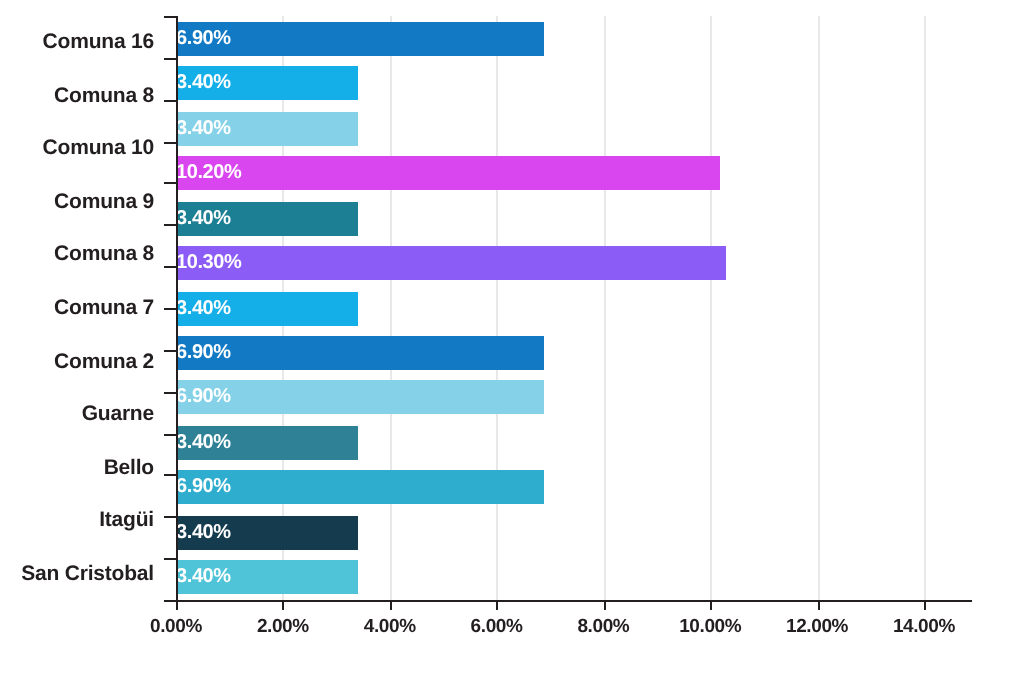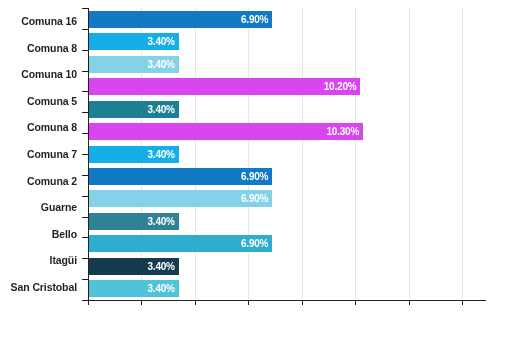--- a/index.html
+++ b/index.html
@@ -61,21 +61,20 @@
     flex: 1 1 0;
     position: relative;
     display: flex;
     align-items: center;
   }
   .bar {
     height: 17px;
     position: relative;
     display: flex;
     align-items: center;
-    justify-content: flex-end;
     box-sizing: border-box;
   }
   .bar-value {
     font-size: 10px;
     font-weight: bold;
     color: #ffffff;
     padding-right: 4px;
     white-space: nowrap;
     letter-spacing: -0.2px;
   }
@@ -200,21 +199,21 @@
           <div class="bar" title="Comuna 9 10.20%" style="width: 272.456px; background: #d946ef;">
             <span class="bar-value">10.20%</span>
           </div>
         </div>
         <div class="row">
           <div class="bar" title="Comuna 8 3.40%" style="width: 90.8188px; background: rgb(29, 127, 147);">
             <span class="bar-value">3.40%</span>
           </div>
         </div>
         <div class="row">
-          <div class="bar" title="Comuna 5 10.30%" style="width: 275.128px; background: #d946ef;">
+          <div class="bar" title="Comuna 5 10.30%" style="width: 275.128px; background: #8b5cf6;">
             <span class="bar-value">10.30%</span>
           </div>
         </div>
         <div class="row">
           <div class="bar" title="Comuna 2 3.40%" style="width: 90.8188px; background: rgb(20, 174, 232);">
             <span class="bar-value">3.40%</span>
           </div>
         </div>
         <div class="row">
           <div class="bar" title="Comuna 1 6.90%" style="width: 184.309px; background: rgb(18, 121, 196);">
@@ -246,21 +245,21 @@
             <span class="bar-value">3.40%</span>
           </div>
         </div>
       </div>
   </div>
 
   <div class="y-axis-labels">
       <div class="y-label">Comuna 16</div>
       <div class="y-label">Comuna 8</div>
       <div class="y-label">Comuna 10</div>
-      <div class="y-label">Comuna 5</div>
+      <div class="y-label">Comuna 9</div>
       <div class="y-label">Comuna 8</div>
       <div class="y-label">Comuna 7</div>
       <div class="y-label">Comuna 2</div>
       <div class="y-label">Guarne</div>
       <div class="y-label">Bello</div>
       <div class="y-label">Itagüi</div>
       <div class="y-label">San Cristobal</div>
     </div>
   <div class="y-ticks">
       <div class="y-tick" style="top: 0px;"></div>
@@ -284,14 +283,24 @@
   <div class="x-ticks">
       <div class="x-tick" style="left: 0px;"></div>
       <div class="x-tick" style="left: 53.4228px;"></div>
       <div class="x-tick" style="left: 106.846px;"></div>
       <div class="x-tick" style="left: 160.268px;"></div>
       <div class="x-tick" style="left: 213.691px;"></div>
       <div class="x-tick" style="left: 267.114px;"></div>
       <div class="x-tick" style="left: 320.537px;"></div>
       <div class="x-tick" style="left: 373.96px;"></div>
     </div>
+  <div class="x-labels">
+      <div class="x-label" style="left: 0px;">0.00%</div>
+      <div class="x-label" style="left: 53.4228px;">2.00%</div>
+      <div class="x-label" style="left: 106.846px;">4.00%</div>
+      <div class="x-label" style="left: 160.268px;">6.00%</div>
+      <div class="x-label" style="left: 213.691px;">8.00%</div>
+      <div class="x-label" style="left: 267.114px;">10.00%</div>
+      <div class="x-label" style="left: 320.537px;">12.00%</div>
+      <div class="x-label" style="left: 373.96px;">14.00%</div>
+    </div>
 
 </div>
 
 </body></html>

